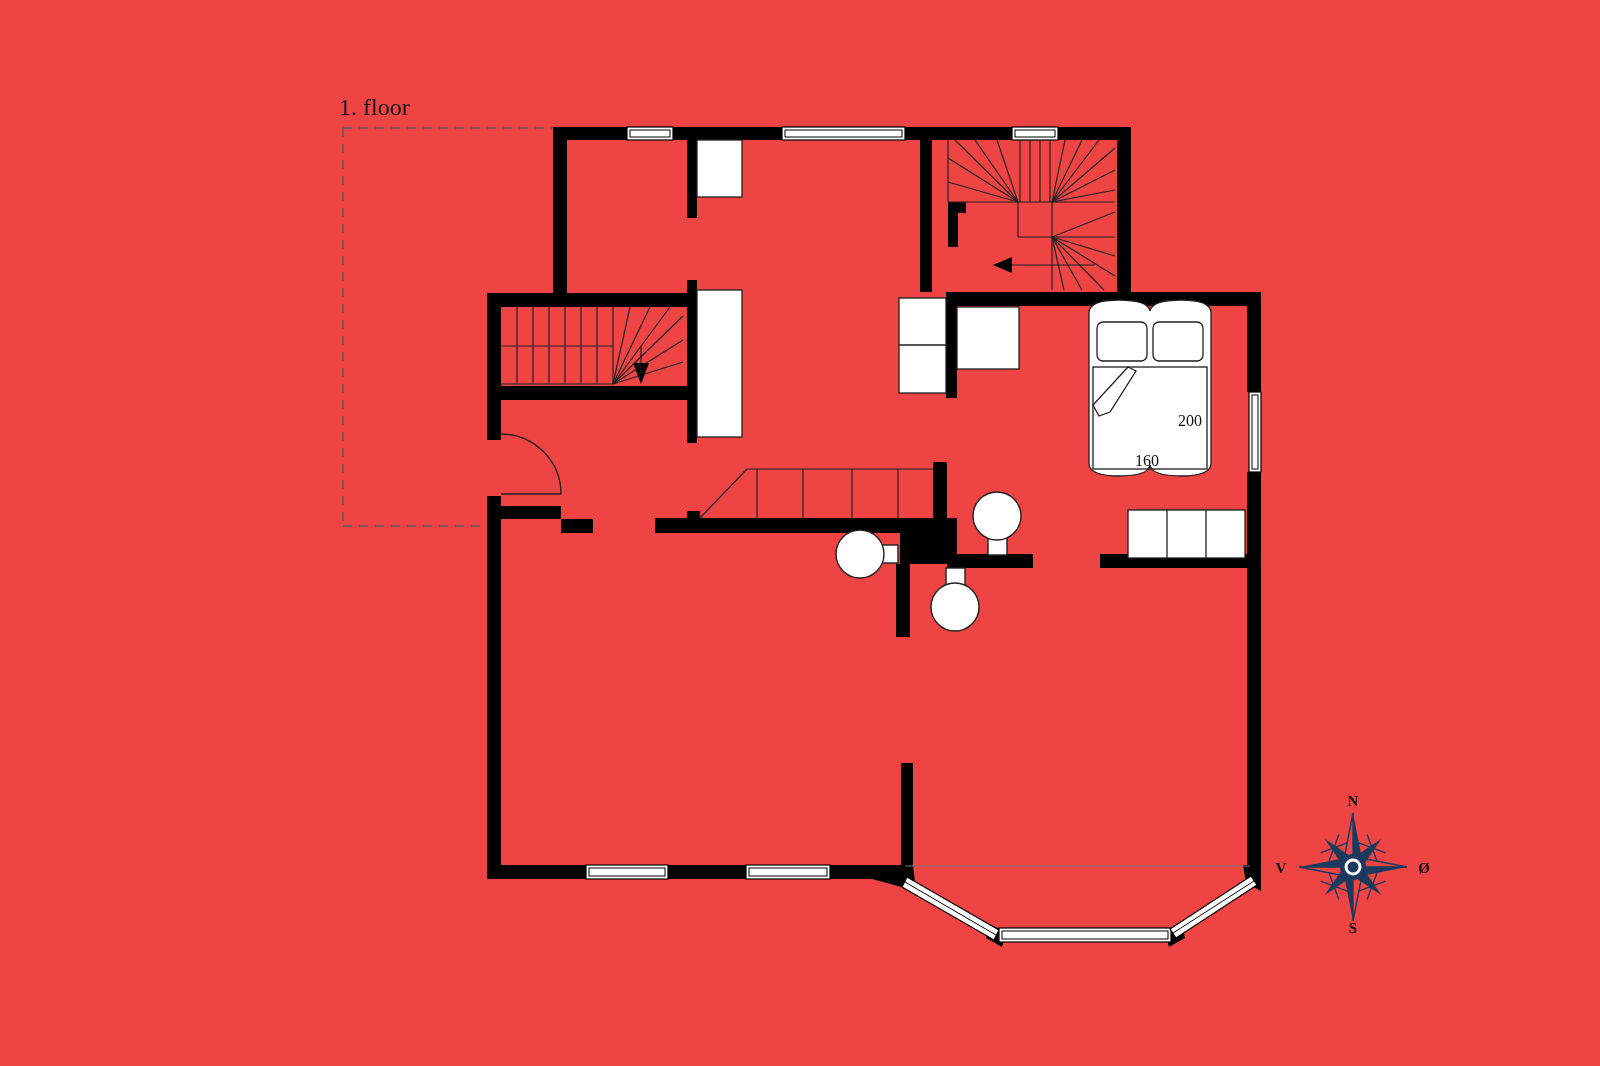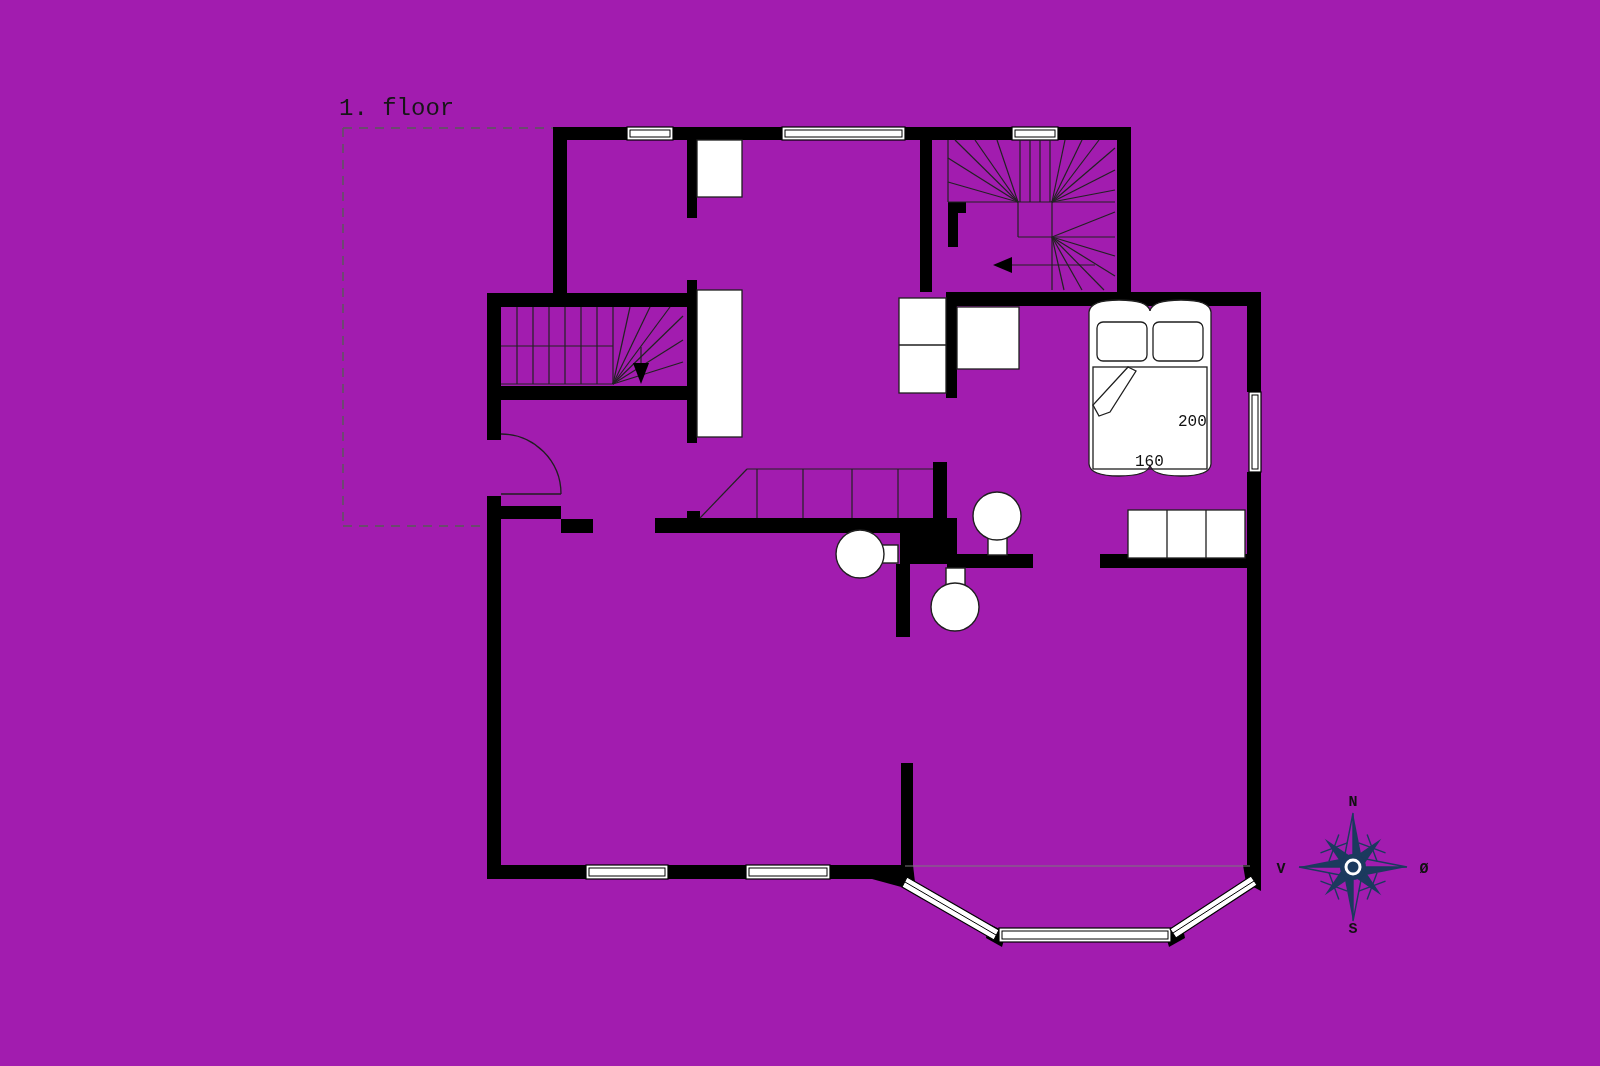--- a/index.html
+++ b/index.html
@@ -1,17 +1,17 @@
 <!DOCTYPE html>
 <html><head>
 <meta charset="utf-8">
 <style>
   html,body{margin:0;padding:0;background:#fff;}
-  #stage{position:relative;width:1600px;height:1066px;background:#a21caf;overflow:hidden;
-         font-family:Liberation Mono, monospace;}
+  #stage{position:relative;width:1600px;height:1066px;background:#ef4444;overflow:hidden;
+         font-family:Liberation Serif, serif;}
   svg{position:absolute;left:0;top:0;}
   .wall{fill:#000;stroke:none;}
   .thin{fill:none;stroke:#1f1f1f;stroke-width:1.3;}
   .thin-fill{fill:#fff;stroke:#1f1f1f;stroke-width:1.3;}
   .win{fill:#fff;stroke:#000;stroke-width:1.2;}
   .win-inner{fill:none;stroke:#000;stroke-width:1;}
   .stair{fill:none;stroke:#222;stroke-width:1.2;}
   .fixture{fill:#fff;stroke:#1f1f1f;stroke-width:1.4;}
   .dash{fill:none;stroke:#5a5a5a;stroke-width:1.4;stroke-dasharray:9 7;}
   .floorline{stroke:#7a7a7a;stroke-width:1.2;}

